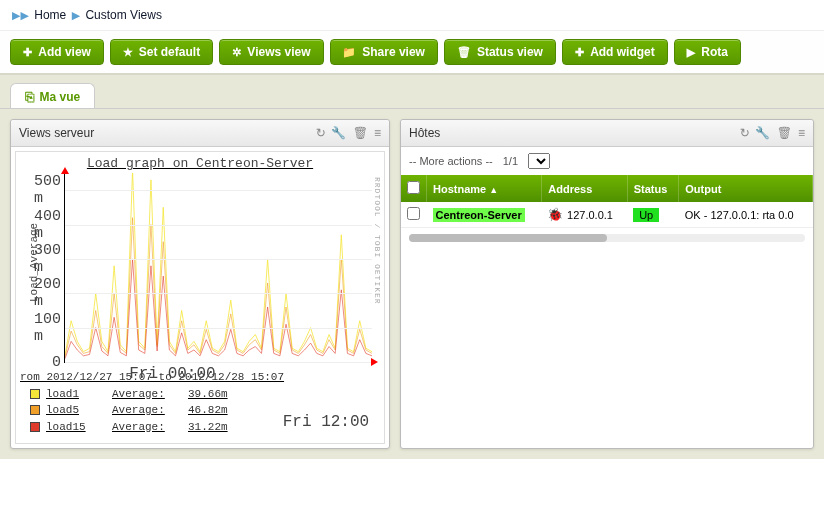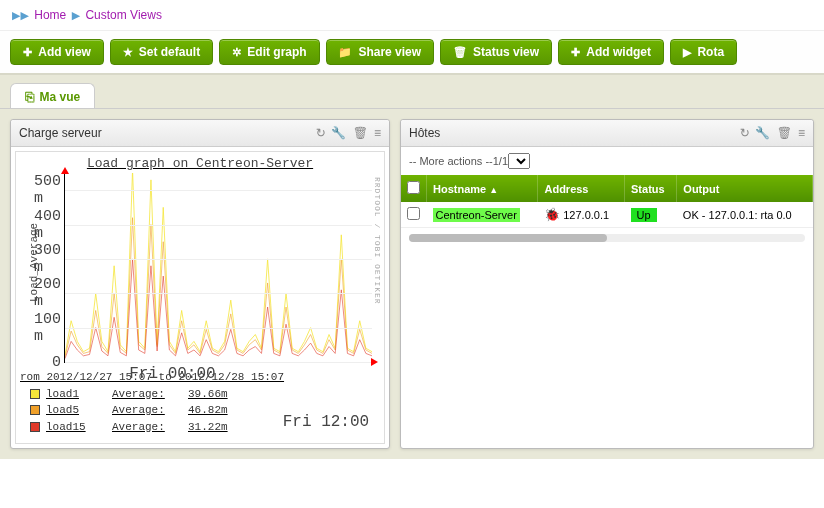--- a/index.html
+++ b/index.html
@@ -1,19 +1,19 @@
 <!DOCTYPE html>
 <html><head>
 <meta charset="utf-8">
 <style>
 * { box-sizing: border-box; margin: 0; padding: 0; }
 body { font-family: Arial, Helvetica, sans-serif; font-size: 12px; background: #fff; width: 824px; height: 508px; overflow: hidden; }
 .breadcrumb { padding: 8px 10px; color: #555; border-bottom: 1px solid #eee; }
 .breadcrumb .chev { color: #5aa0d0; font-size: 11px; margin: 0 2px; }
-.breadcrumb a { color: #a21caf; text-decoration: none; }
+.breadcrumb a { color: #0f172a; text-decoration: none; }
 .toolbar { padding: 8px 10px; display: flex; gap: 6px; border-bottom: 2px solid #d8d8c8; background: #fefefe; overflow: hidden; }
 .btn { background: linear-gradient(#6fb300,#5a9800); color: #fff; border: 1px solid #4f8800; border-radius: 4px; padding: 5px 12px; font-size: 12px; font-weight: bold; display: flex; align-items: center; gap: 6px; cursor: pointer; white-space: nowrap; box-shadow: inset 0 1px 0 rgba(255,255,255,0.3); }
 .btn .icn { font-size: 11px; }
 .tab-strip { background: #e8e8d8; border-bottom: 1px solid #ccc; padding: 8px 10px 0; }
 .tab { display: inline-flex; align-items: center; gap: 5px; background: #fff; border: 1px solid #ccc; border-bottom: none; border-radius: 6px 6px 0 0; padding: 6px 14px 4px; color: #5a9800; font-weight: bold; font-size: 12px; cursor: pointer; }
 .tab .pin { color: #5a9800; font-size: 12px; }
 .content { background: #e8e8d8; padding: 10px; display: flex; gap: 10px; }
 .widget { background: #fff; border: 1px solid #bbb; border-radius: 3px; box-shadow: 0 1px 3px rgba(0,0,0,0.1); }
 .widget.left { width: 380px; }
 .widget.right { flex: 1; }
@@ -31,28 +31,28 @@
 .rlabel { position: absolute; right: 2px; top: 25px; font-size: 8px; writing-mode: vertical-rl; color: #aaa; letter-spacing: 1px; }
 .ytick { position: absolute; right: 100%; padding-right: 4px; font-size: 15px; transform: translateY(50%); }
 .grid { position: absolute; left: 0; right: 0; border-top: 1px solid #eee; }
 .xtick { position: absolute; top: 100%; padding-top: 3px; font-size: 16px; transform: translateX(-50%); white-space: nowrap; }
 .series { position: absolute; inset: 0; }
 .series svg { position: absolute; inset: 0; width: 100%; height: 100%; }
 .legend { font-family: "Courier New", monospace; font-size: 11px; padding: 6px 4px 8px; color: #333; line-height: 1.5; }
 .legend .range { white-space: nowrap; overflow: hidden; }
 .legend .row { display: flex; align-items: center; gap: 6px; padding-left: 10px; }
 .lg-sw { width: 10px; height: 10px; border: 1px solid #444; display: inline-block; }
-.host-actions { padding: 6px 8px; display: flex; align-items: center; font-size: 11px; color: #555; }
+.host-actions { padding: 6px 8px; display: flex; align-items: center; gap: 10px; font-size: 11px; color: #555; }
 .host-actions select { font-size: 11px; }
 .table { width: 100%; border-collapse: collapse; font-size: 11px; }
 .table thead th { background: linear-gradient(#6fb300,#4f9000); color: #fff; text-align: left; padding: 6px 6px; border-right: 1px solid rgba(255,255,255,0.2); font-weight: bold; }
 .table thead th:first-child { width: 22px; }
 .table td { padding: 5px 6px; border-bottom: 1px solid #eee; vertical-align: middle; }
 .sort { font-size: 9px; margin-left: 3px; }
-.hn { background: #6efb4a; color: #000; padding: 1px 3px; display: inline-block; }
+.hn { background: #6efb4a; color: #000; padding: 1px 3px; display: inline-block; font-weight: bold; }
 .status-up { background: #20e020; color: #000; padding: 1px 6px; display: inline-block; }
 .bug { color: #8a3a1a; font-size: 13px; }
 .scrollbar { height: 8px; background: #eee; border-radius: 4px; margin: 6px 8px; position: relative; }
 .scrollbar .thumb { position: absolute; left: 0; top: 0; bottom: 0; width: 50%; background: #bbb; border-radius: 4px; }
 </style>
 </head>
 <body>
 
 <div class="breadcrumb">
   <span class="chev">▶▶</span>
@@ -65,21 +65,21 @@
   <button class="btn">
       <span class="icn">✚</span>
       <span>Add view</span>
     </button>
   <button class="btn">
       <span class="icn">★</span>
       <span>Set default</span>
     </button>
   <button class="btn">
       <span class="icn">✲</span>
-      <span>Edit graph</span>
+      <span>Views view</span>
     </button>
   <button class="btn">
       <span class="icn">📁</span>
       <span>Share view</span>
     </button>
   <button class="btn">
       <span class="icn">🗑</span>
       <span>Status view</span>
     </button>
   <button class="btn">
@@ -96,21 +96,21 @@
   <div class="tab">
     <span class="pin">⎘</span>
     <span>Ma vue</span>
   </div>
 </div>
 
 <div class="content">
 
   <div class="widget left">
     <div class="w-head">
-      <span class="w-title">Charge serveur</span>
+      <span class="w-title">Views serveur</span>
       <div class="w-icons">
         <span>↻</span>
         <span>🔧</span>
         <span>🗑</span>
         <span>≡</span>
       </div>
     </div>
     <div class="w-body">
       <div class="chart">
         <div class="chart-title">Load graph on Centreon-Server</div>

